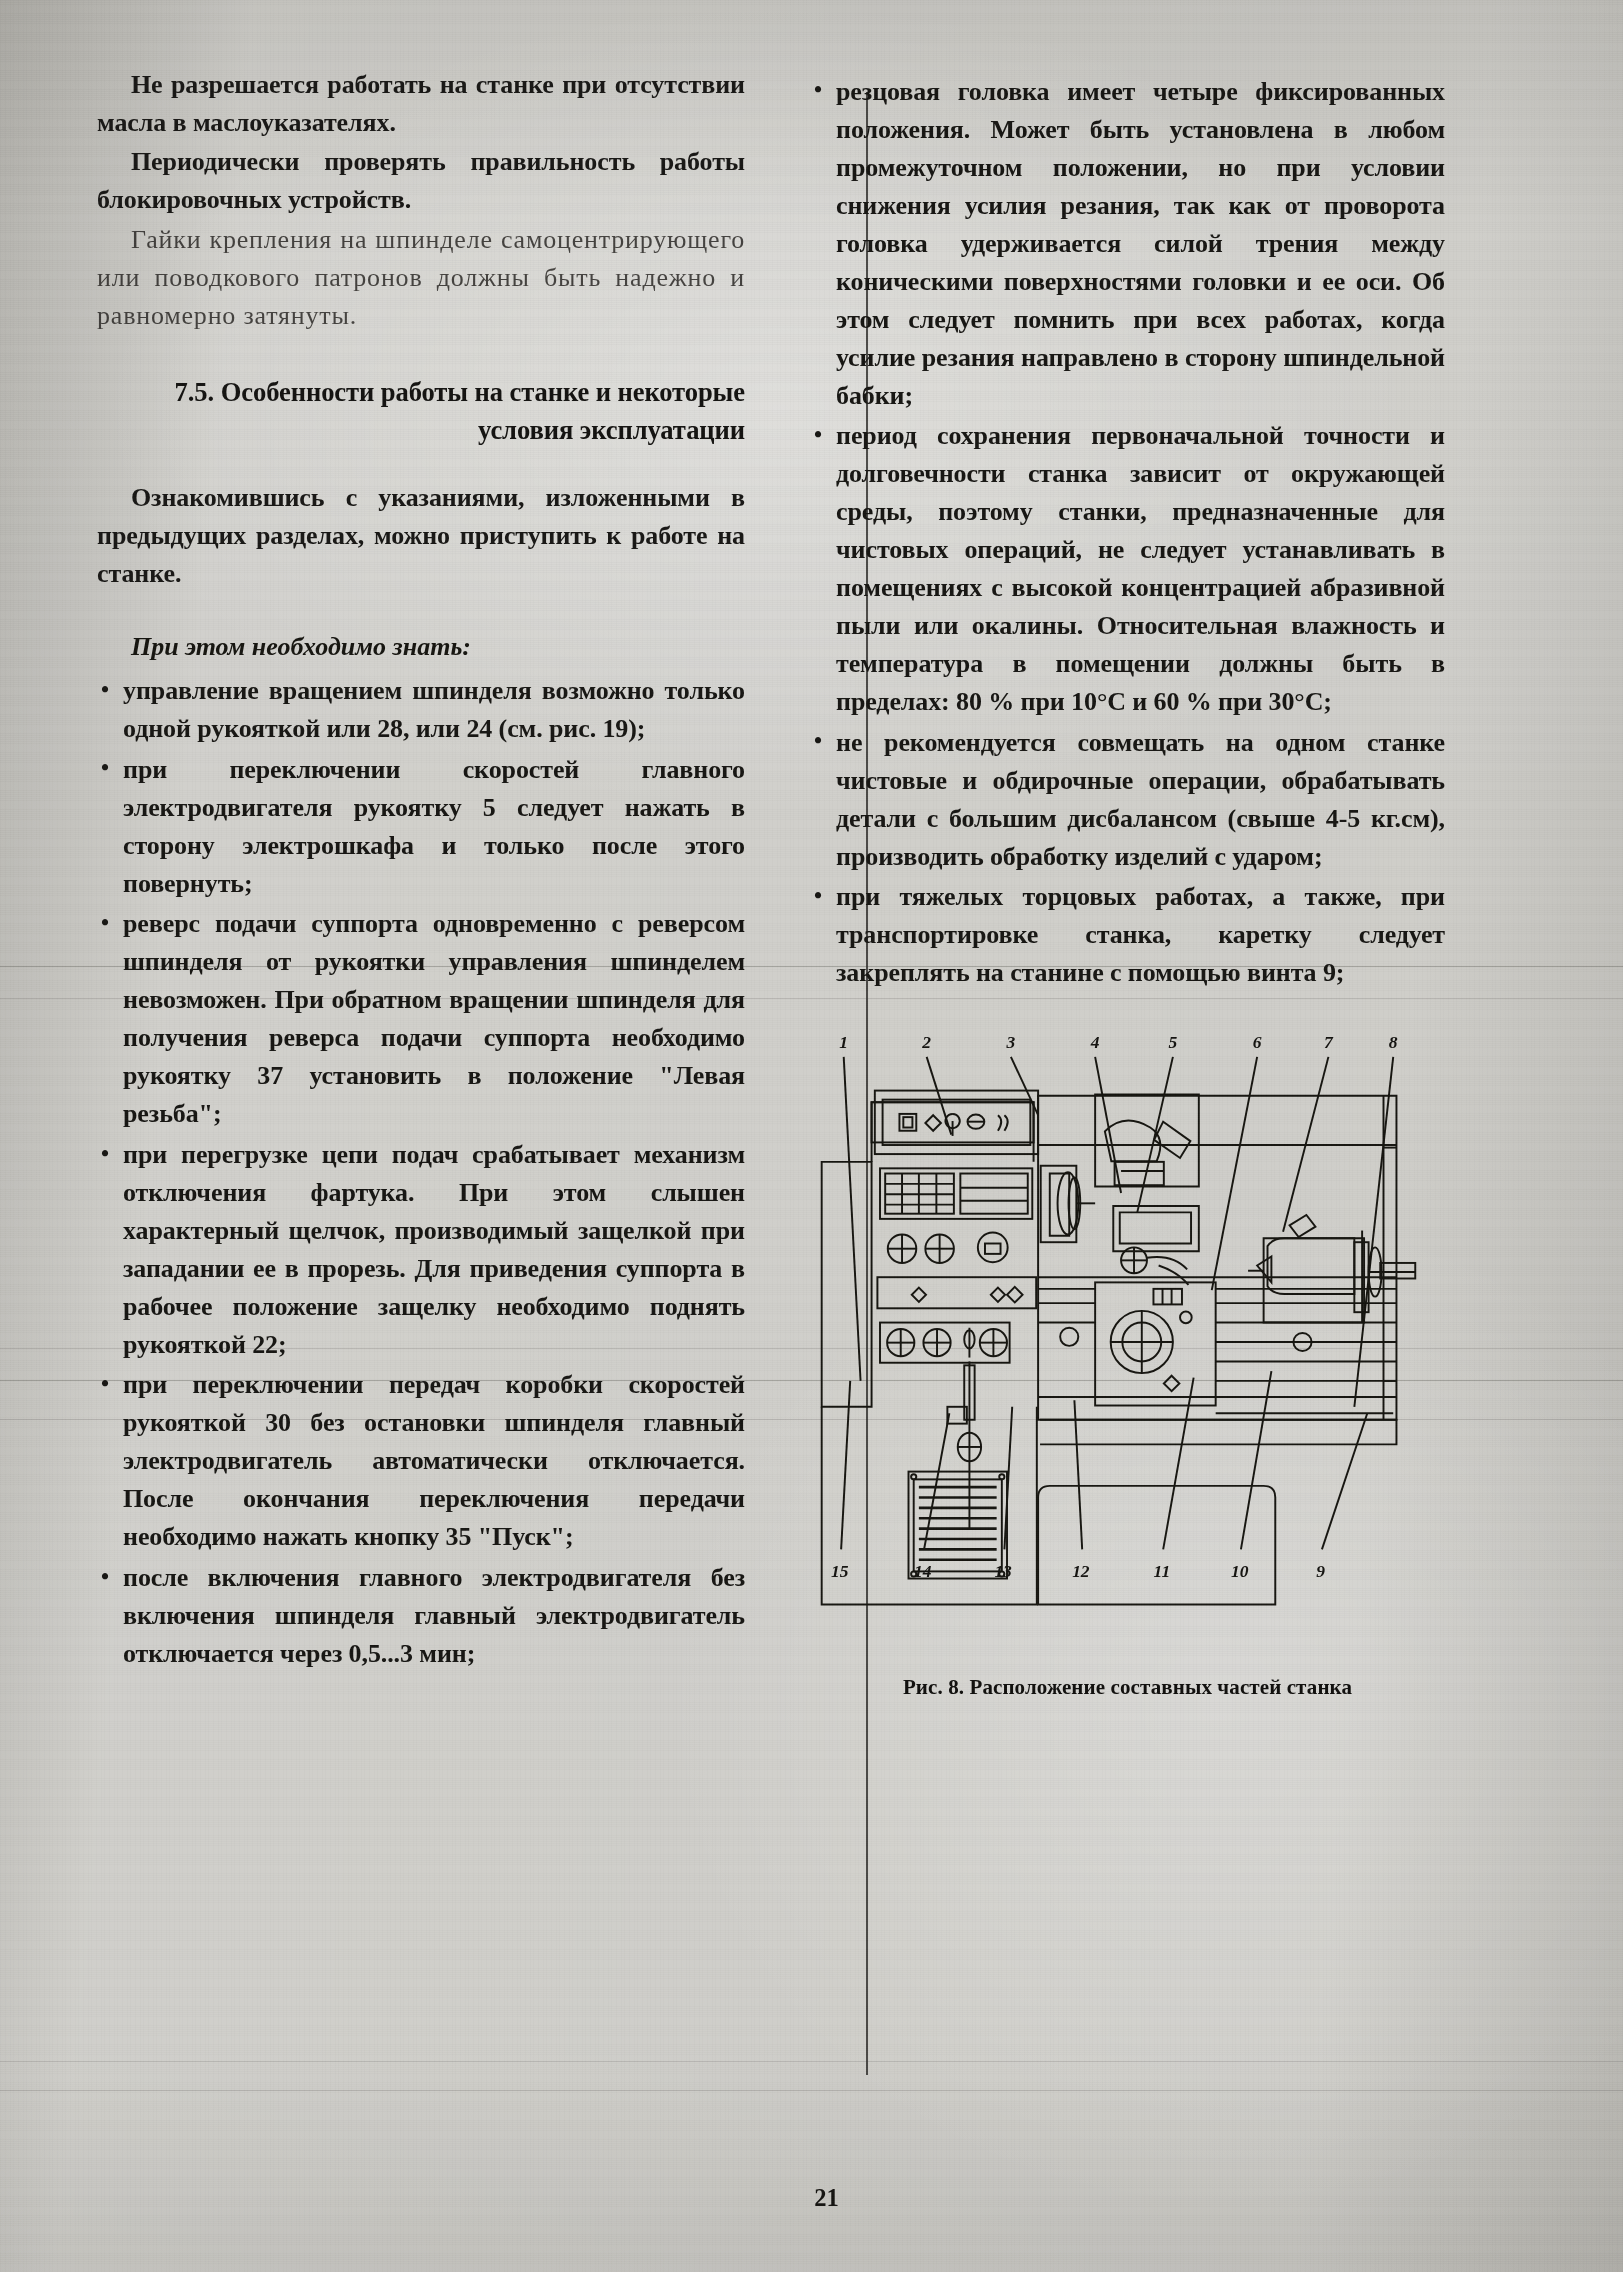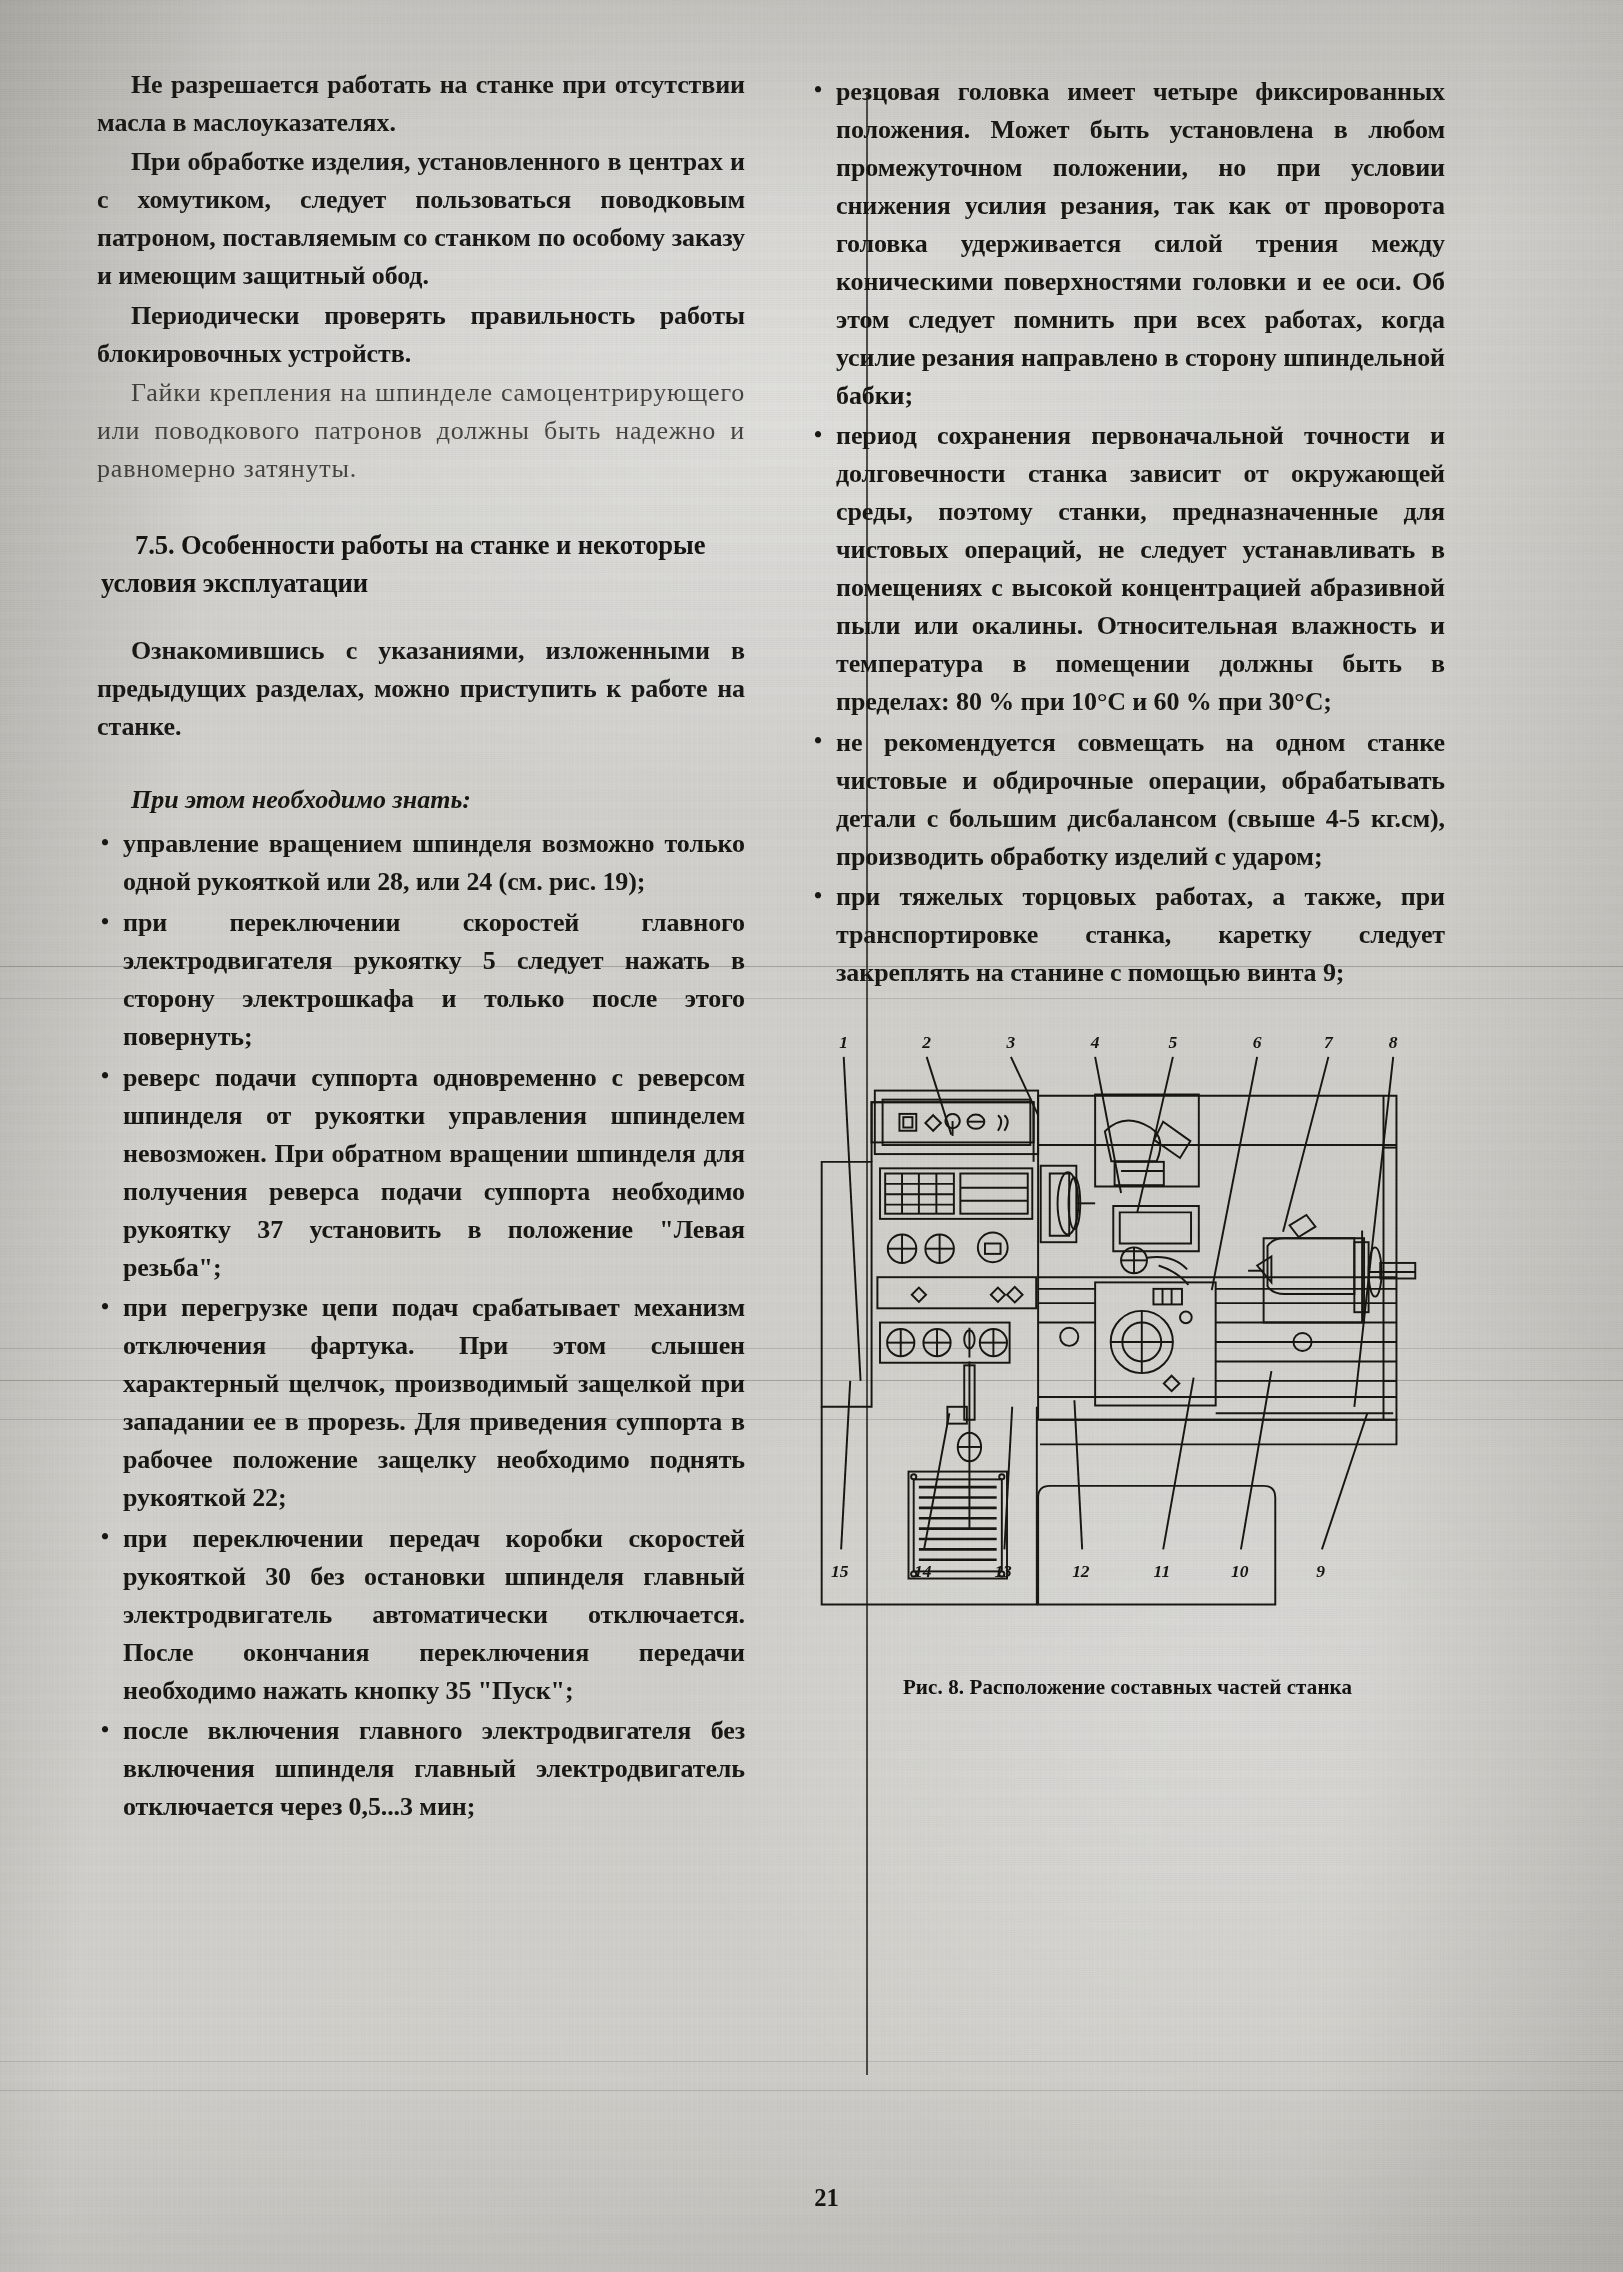--- a/index.html
+++ b/index.html
@@ -84,27 +84,28 @@
     font-weight: 600;
     letter-spacing: -0.1px;
   }
   p.body.faded {
     color: #39373270;
     color: rgba(30,28,25,0.80);
     letter-spacing: 0.8px;
     font-weight: 500;
   }
   h3.section {
-    margin: 38px 0 0 4px;
+    margin: 38px 0 0 12px;
     text-indent: 34px;
     font-size: 26.6px;
     line-height: 38px;
     color: #131210;
     font-weight: 700;
     letter-spacing: -0.1px;
+    text-align: right;
   }
   p.intro-lead {
     margin: 30px 0 0 0;
   }
   p.italic-note {
     margin: 35px 0 6.5px 0;
     text-indent: 34px;
     font-size: 26px;
     line-height: 38px;
     font-style: italic;
@@ -189,21 +190,20 @@
 
   <div id="content">
     <div id="col-divider"></div>
 
     <div class="columns">
 
       <div class="col col-left">
 
         <p class="body">Не разрешается работать на станке при отсутствии масла в маслоуказателях.</p>
 
-        <p class="body">При обработке изделия, установленного в центрах и с хомутиком, следует пользоваться поводковым патроном, поставляемым со станком по особому заказу и имеющим защитный обод.</p>
 
         <p class="body">Периодически проверять правильность работы блокировочных устройств.</p>
 
         <p class="body faded">Гайки крепления на шпинделе самоцентрирующего или поводкового патронов должны быть надежно и равномерно затянуты.</p>
 
         <h3 class="section">7.5. Особенности работы на станке и некоторые условия эксплуатации</h3>
 
         <p class="body intro-lead">Ознакомившись с указаниями, изложенными в предыдущих разделах, можно приступить к работе на станке.</p>
 
         <p class="italic-note">При этом необходимо знать:</p>

